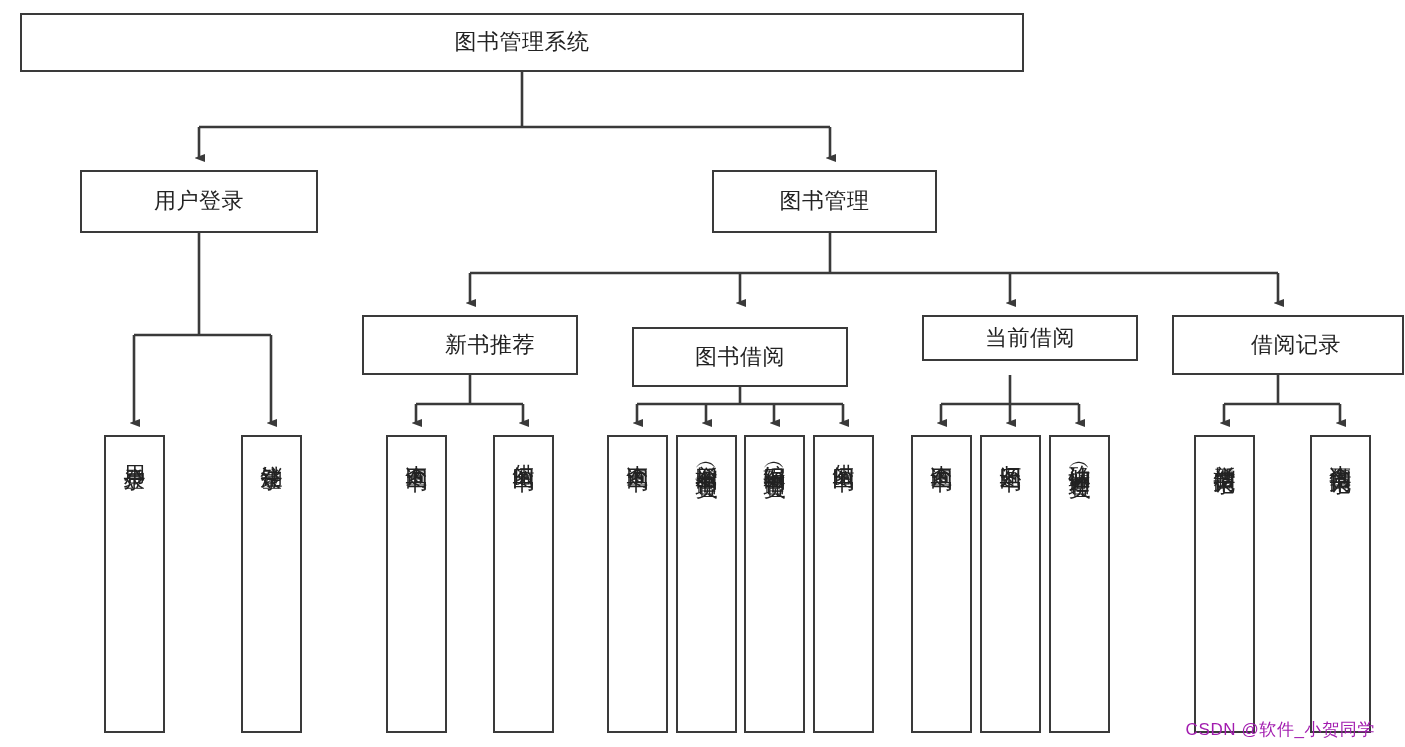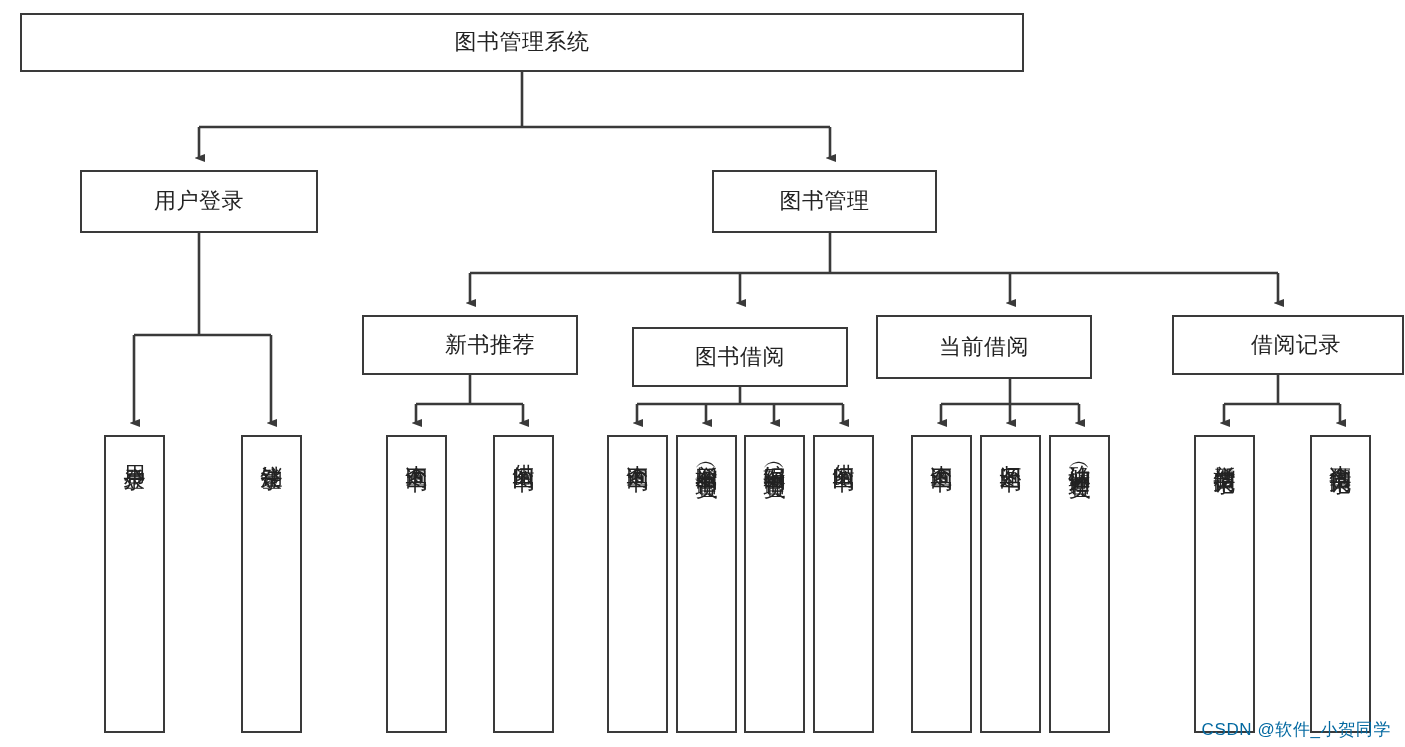--- a/index.html
+++ b/index.html
@@ -53,24 +53,24 @@
   .node.vertical .node-label {
     writing-mode: vertical-rl;
     text-orientation: upright;
     font-size: 22px;
     letter-spacing: 2px;
     line-height: 1;
     margin: 0 auto;
   }
   #watermark {
     position: absolute;
-    right: 14px;
+    right: 30px;
     bottom: 6px;
     font-size: 17px;
-    color: #0369a1;
+    color: #a21caf;
     letter-spacing: 0.6px;
     white-space: nowrap;
     z-index: 3;
   }
 </style>
 </head>
 <body>
 
 <div id="canvas">
 
@@ -137,21 +137,21 @@
   </div>
 
   <div class="node horizontal" style="left:362px; top:315px; width:216px; height:60px;padding-left:40px;">
     <span class="node-label">新书推荐</span>
   </div>
 
   <div class="node horizontal" style="left:632px; top:315px; width:216px; height:60px;margin-top:12px;">
     <span class="node-label">图书借阅</span>
   </div>
 
-  <div class="node horizontal" style="left:876px; top:315px; width:216px; height:64px;">
+  <div class="node horizontal" style="left:922px; top:315px; width:216px; height:46px;">
     <span class="node-label">当前借阅</span>
   </div>
 
   <div class="node horizontal" style="left:1172px; top:315px; width:232px; height:60px;padding-left:16px;">
     <span class="node-label">借阅记录</span>
   </div>
 
   <div class="node vertical" style="left:104px; top:435px; width:61px; height:298px;">
     <span class="node-label">用户登录</span>
   </div>

